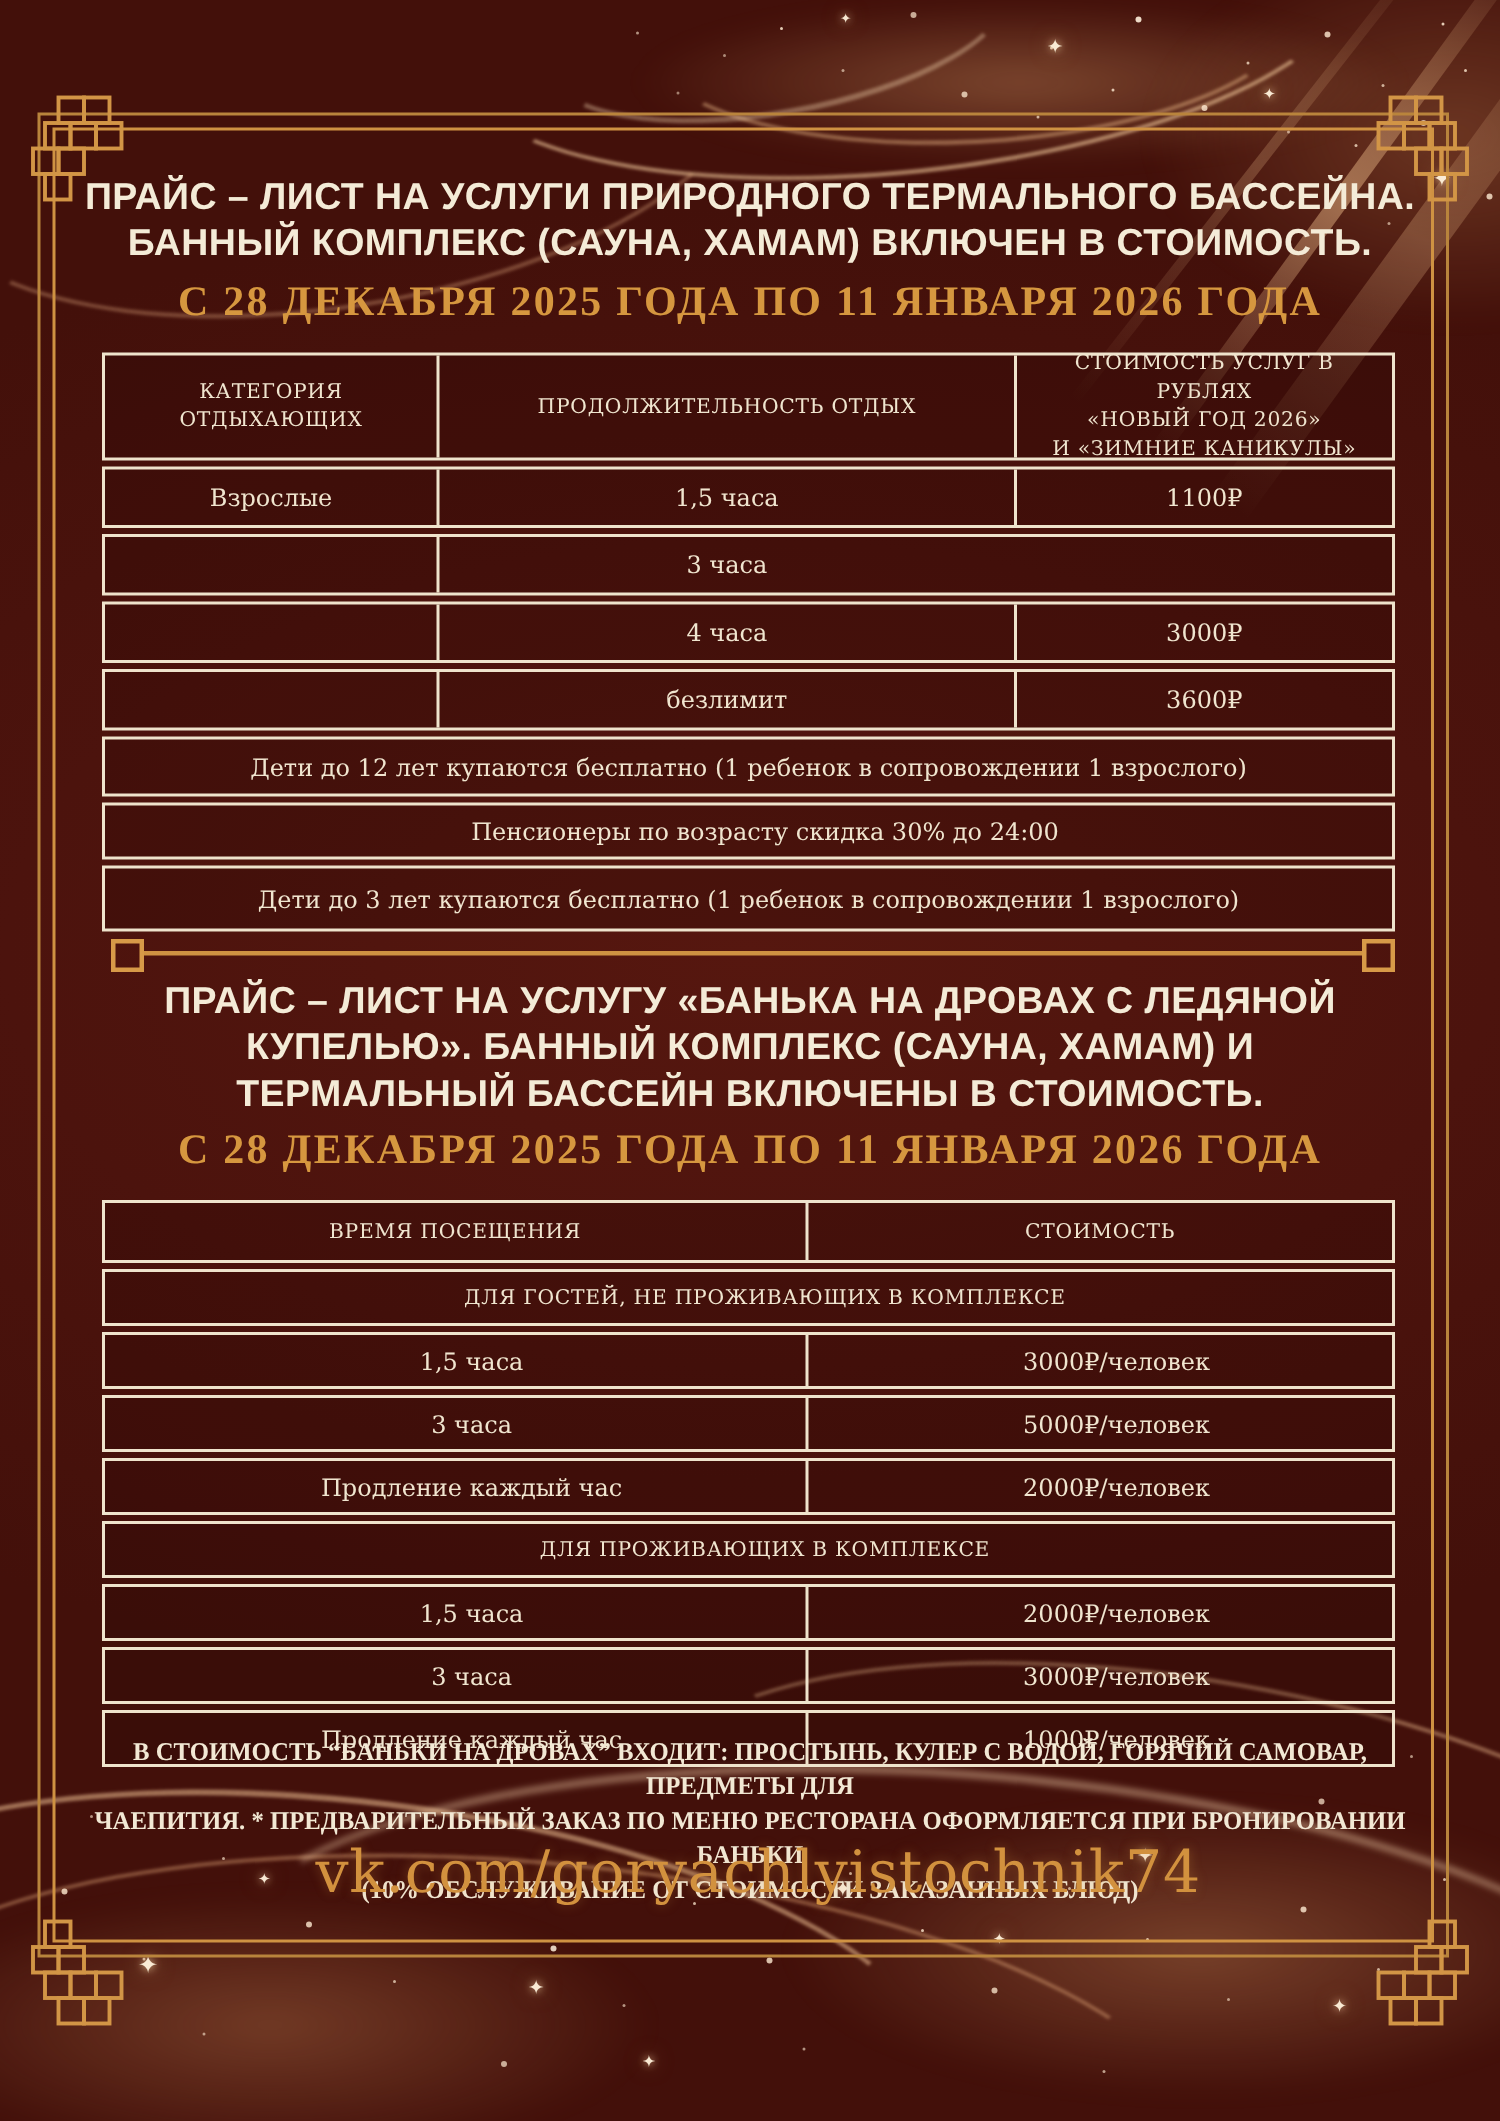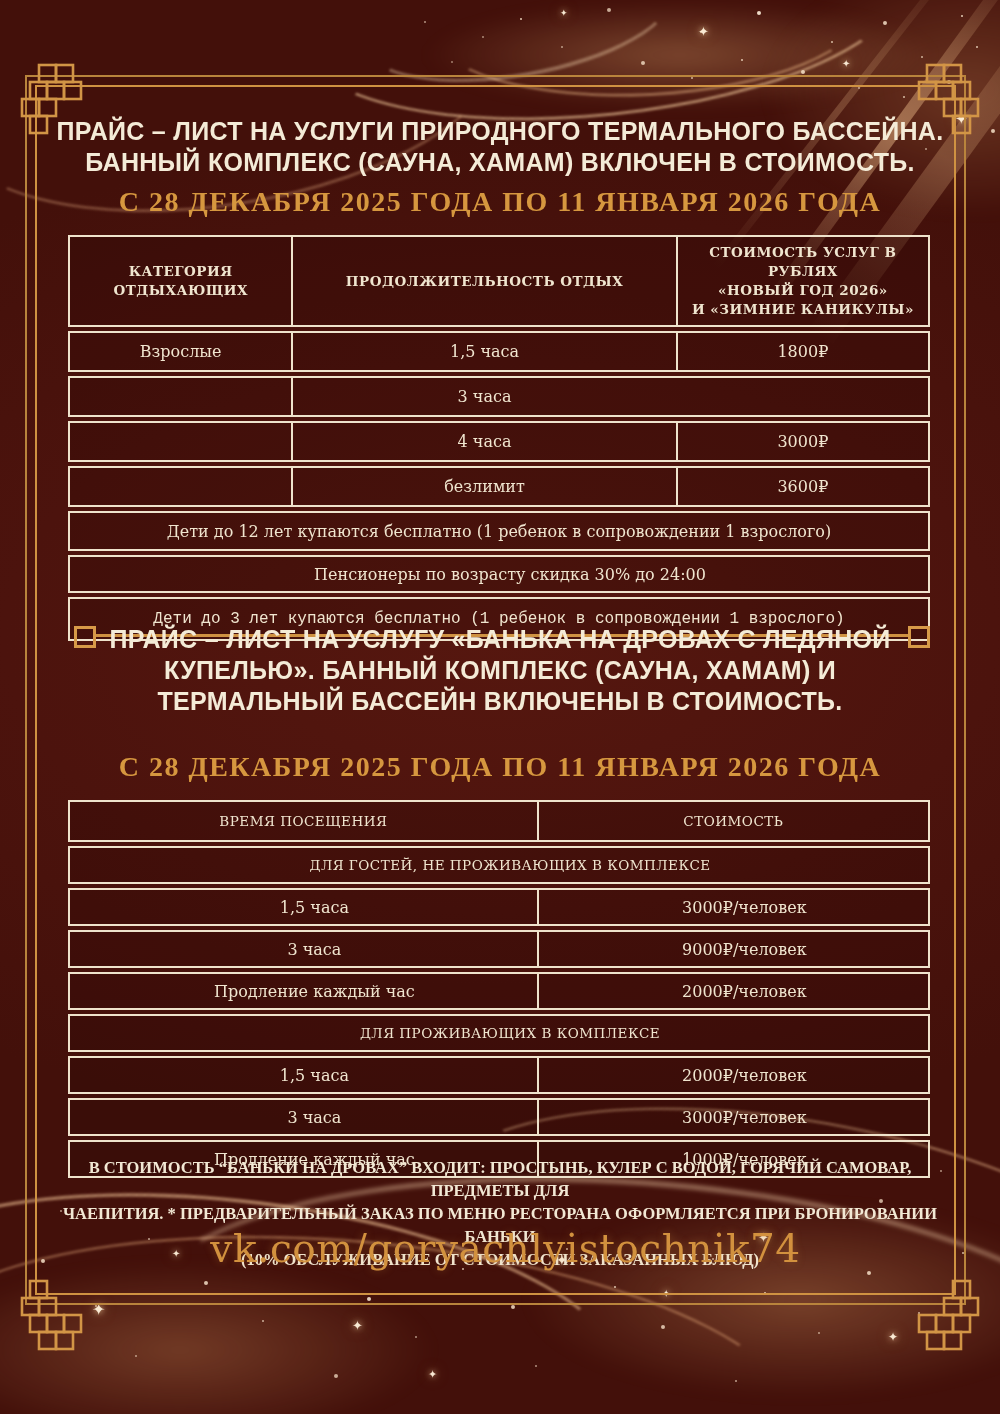--- a/index.html
+++ b/index.html
@@ -69,21 +69,21 @@
   .c-tr{left:890px;top:60px;transform:scaleX(-1);}
   .c-bl{left:10px;top:1254px;transform:scaleY(-1);}
   .c-br{left:890px;top:1254px;transform:scale(-1,-1);}
   
   .title{
     position:absolute;left:50px;width:900px;text-align:center;
     font-family:"Liberation Sans",sans-serif;font-weight:bold;
     font-size:25px;line-height:31px;color:#f4ebd7;letter-spacing:.3px;
   }
   .t1{top:116px;text-align:center;}
-  .t2{top:624px;}
+  .t2{top:652px;}
   .daterange{
     position:absolute;left:50px;width:900px;text-align:center;
     font-family:"Liberation Serif",serif;font-weight:bold;
     font-size:28px;color:#d6973f;letter-spacing:1.5px;
   }
   .d1{top:186px;}
   .d2{top:751px;}
   
   .tbl{position:absolute;left:68px;width:862px;display:flex;flex-direction:column;gap:4px;}
   .tbl1{top:235px;}
@@ -97,26 +97,26 @@
     color:#f0e5cf;font-size:16px;box-sizing:border-box;padding:2px 8px;
     font-family:"DejaVu Serif","Liberation Serif",serif;
   }
   .cell + .cell{border-left:2px solid #efe3cc;}
   .hdr .cell{font-size:13.5px;letter-spacing:.5px;line-height:19px;}
   .t1-c1{width:25.8%;border-radius:26px;}
   .t1-c2{width:44.8%;}
   .t1-c3{width:29.4%;flex-direction:column;}
   .t2-c1{width:54.4%;}
   .t2-c2{width:45.6%;}
-  .h90{height:88px;font-weight:bold;}
+  .h90{height:68px;}
   .h38{height:38px;}
   .h37{height:37px;}
   .h36{height:36px;}
   .h34{height:34px;padding-left:30px;}
-  .h44{height:40px;font-family:Liberation Mono, monospace;}
+  .h44{height:40px;}
   .full{width:100%;}
   
   .divider-line{position:absolute;left:96px;top:634px;width:812px;height:3px;background:#cf9242;}
   .div-sq{position:absolute;width:22px;height:22px;border:3px solid #d79a48;box-sizing:border-box;}
   .sq-l{left:74px;top:626px;}
   .sq-r{left:908px;top:626px;}
   
   .note{
     position:absolute;left:45px;top:1156px;width:910px;text-align:center;
     color:#f2e8d4;font-size:17px;line-height:23px;font-weight:bold;
@@ -234,21 +234,21 @@
       <div class="cell t1-c2 h90">ПРОДОЛЖИТЕЛЬНОСТЬ ОТДЫХ</div>
       <div class="cell t1-c3 h90">
         <div>СТОИМОСТЬ УСЛУГ В РУБЛЯХ</div>
         <div>«НОВЫЙ ГОД 2026»</div>
         <div>И «ЗИМНИЕ КАНИКУЛЫ»</div>
       </div>
     </div>
     <div class="trow">
       <div class="cell t1-c1 h37">Взрослые</div>
       <div class="cell t1-c2 h37">1,5 часа</div>
-      <div class="cell t1-c3 h37">1800₽</div>
+      <div class="cell t1-c3 h37">1100₽</div>
     </div>
     <div class="trow">
       <div class="cell t1-c1 h37"></div>
       <div class="cell t1-c2 h37">3 часа</div>
     </div>
     <div class="trow">
       <div class="cell t1-c1 h37"></div>
       <div class="cell t1-c2 h37">4 часа</div>
       <div class="cell t1-c3 h37">3000₽</div>
     </div>
@@ -286,21 +286,21 @@
     </div>
     <div class="trow hdr">
       <div class="cell full h34">ДЛЯ ГОСТЕЙ, НЕ ПРОЖИВАЮЩИХ В КОМПЛЕКСЕ</div>
     </div>
     <div class="trow">
       <div class="cell t2-c1 h34">1,5 часа</div>
       <div class="cell t2-c2 h34">3000₽/человек</div>
     </div>
     <div class="trow">
       <div class="cell t2-c1 h34">3 часа</div>
-      <div class="cell t2-c2 h34">9000₽/человек</div>
+      <div class="cell t2-c2 h34">5000₽/человек</div>
     </div>
     <div class="trow">
       <div class="cell t2-c1 h34">Продление каждый час</div>
       <div class="cell t2-c2 h34">2000₽/человек</div>
     </div>
     <div class="trow hdr">
       <div class="cell full h34">ДЛЯ ПРОЖИВАЮЩИХ В КОМПЛЕКСЕ</div>
     </div>
     <div class="trow">
       <div class="cell t2-c1 h34">1,5 часа</div>

